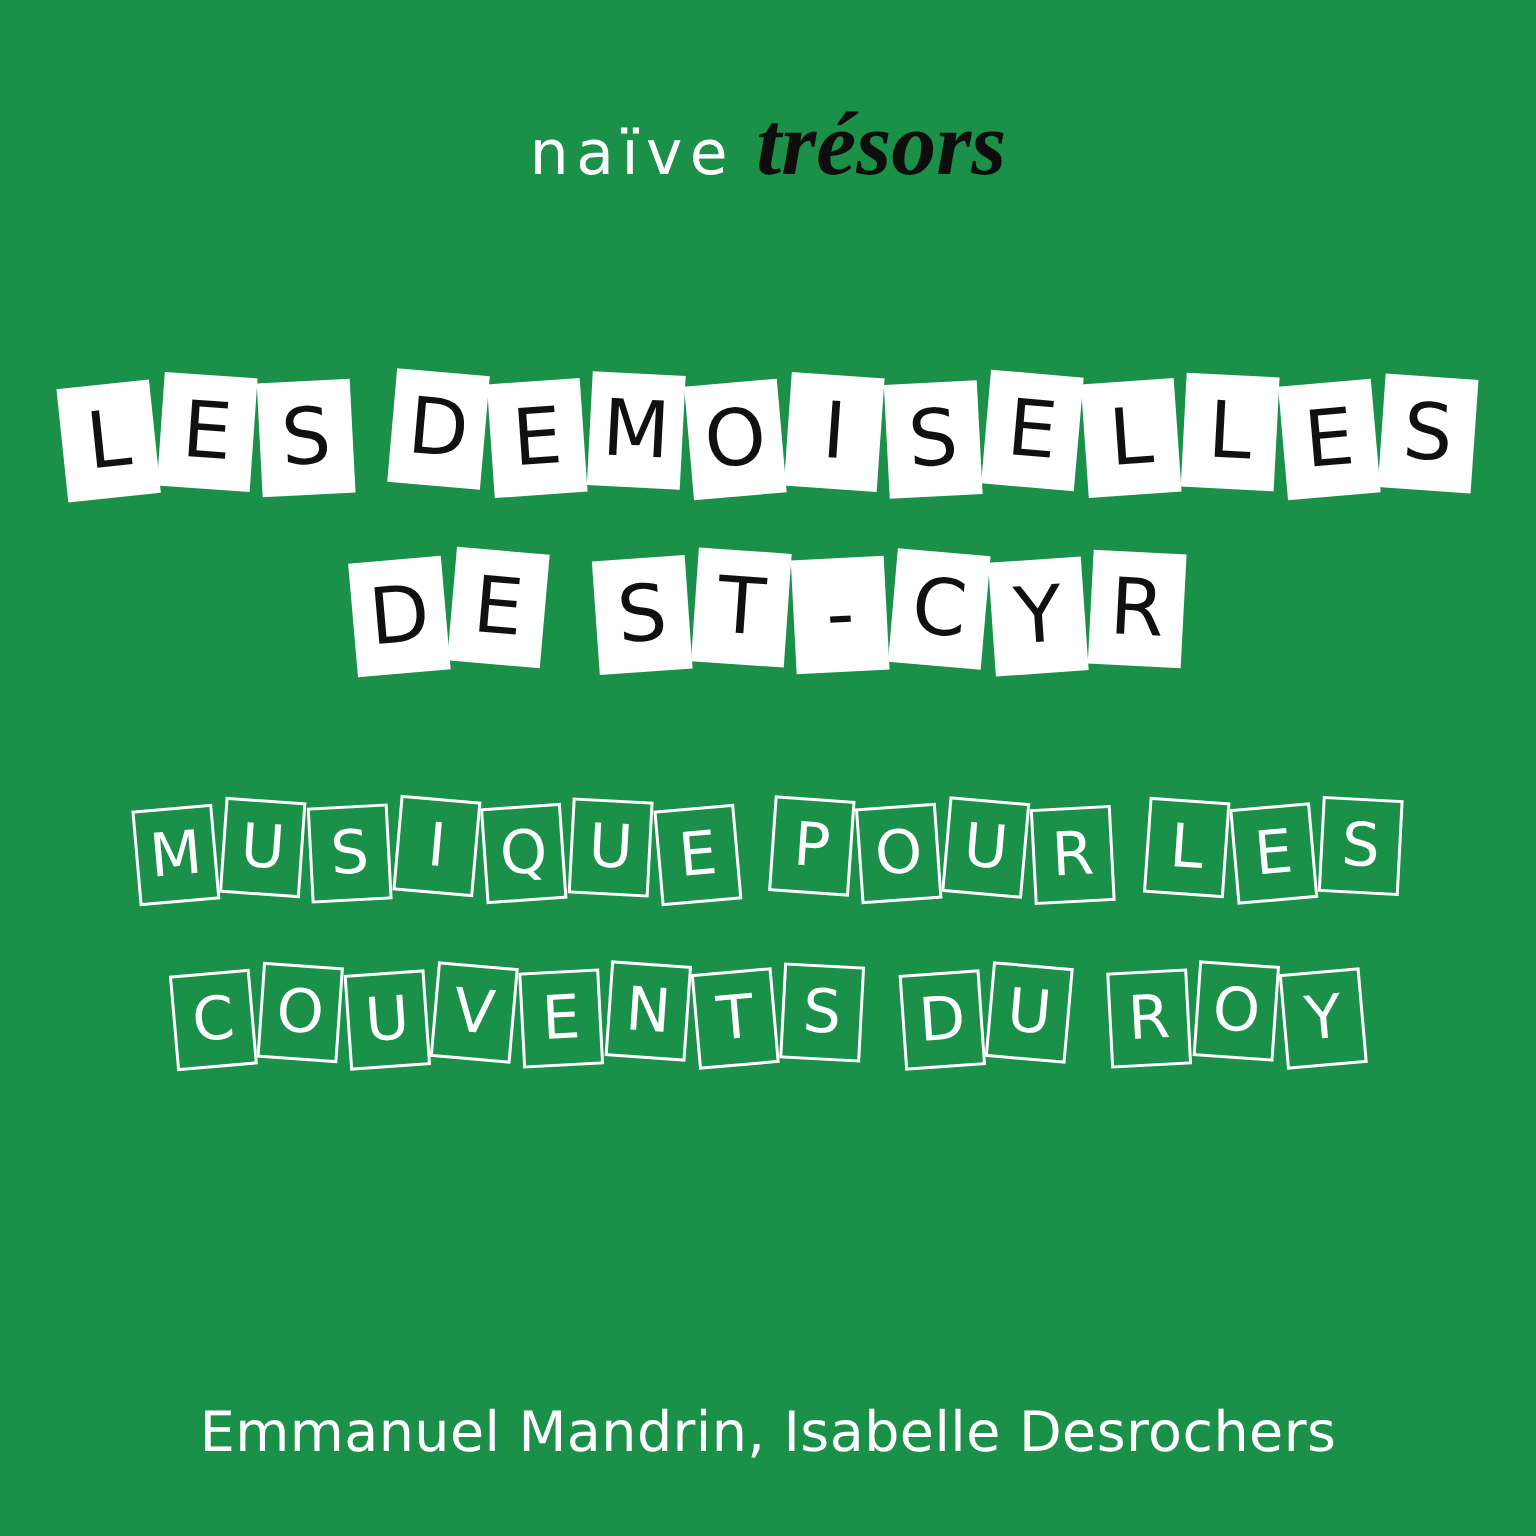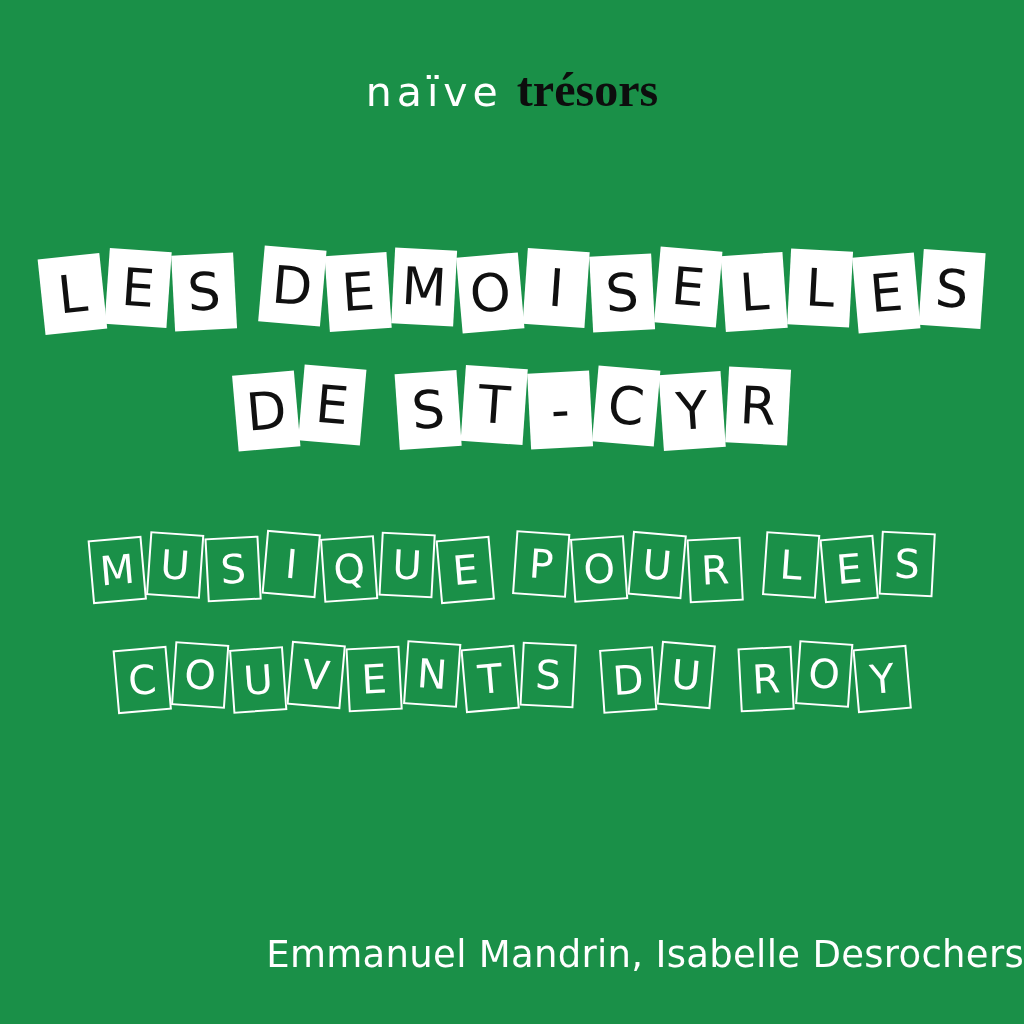--- a/index.html
+++ b/index.html
@@ -31,22 +31,23 @@
   }
   .logo-naive {
     font-family: "DejaVu Sans", sans-serif;
     font-size: 41px;
     letter-spacing: 5px;
     color: #ffffff;
     font-weight: 400;
   }
   .logo-tresors {
     font-family: "Liberation Serif", serif;
+    font-style: italic;
     font-weight: bold;
-    font-size: 48px;
+    font-size: 60px;
     color: #0d0d0d;
     letter-spacing: 0px;
     margin-left: 14px;
   }
 
   
   .tile-row {
     position: absolute;
     width: 100%;
     left: 0;
@@ -110,21 +111,21 @@
     font-size: 40px;
     margin: 0 2px;
   }
 
   
   .performers {
     position: absolute;
     bottom: 48px;
     left: 0;
     width: 100%;
-    text-align: right;
+    text-align: center;
     color: #ffffff;
     font-family: "DejaVu Sans", sans-serif;
     font-size: 37px;
     letter-spacing: 0.3px;
   }
 </style>
 </head>
 <body>
 
 <div class="cover">

